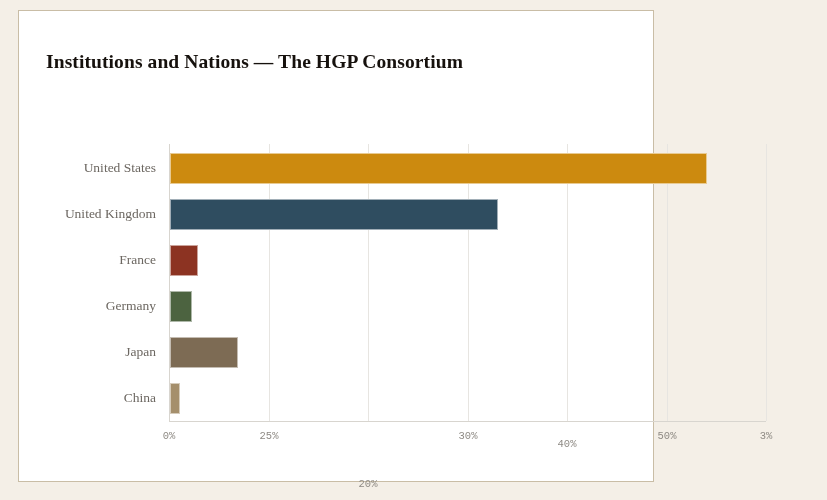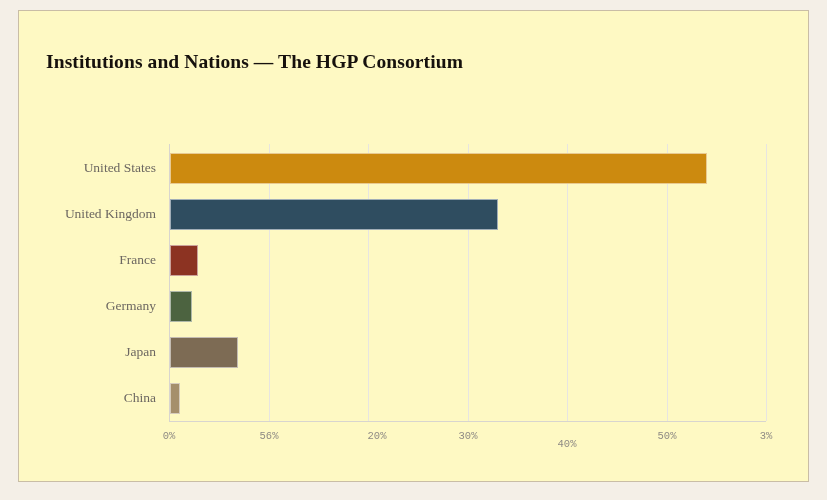--- a/index.html
+++ b/index.html
@@ -12,23 +12,23 @@
     height: 500px;
     background: #f4efe7;
     font-family: "Liberation Sans", sans-serif;
     overflow: hidden;
   }
 
   .card {
     position: absolute;
     left: 18px;
     top: 10px;
-    width: 791px;
+    width: 636px;
     height: 472px;
-    background: #fef9c3;
+    background: #ffffff;
     border: 1px solid #c9bda6;
     box-sizing: border-box;
   }
 
   .chart-title {
     position: absolute;
     left: 27px;
     top: 40px;
     font-family: "Liberation Serif", serif;
     font-weight: bold;
@@ -167,22 +167,22 @@
         <div class="cat-label" style="top: 15.5px;">United States</div>
         <div class="cat-label" style="top: 61.5px;">United Kingdom</div>
         <div class="cat-label" style="top: 107.5px;">France</div>
         <div class="cat-label" style="top: 153.5px;">Germany</div>
         <div class="cat-label" style="top: 199.5px;">Japan</div>
         <div class="cat-label" style="top: 245.5px;">China</div>
       </div>
 
     <div id="tick-labels">
         <div class="tick-label" style="left: 0px;">0%</div>
-        <div class="tick-label" style="left: 100px;">56%</div>
-        <div class="tick-label" style="left: 208px;">20%</div>
+        <div class="tick-label" style="left: 100px;">25%</div>
+        <div class="tick-label" style="left: 199px; margin-top: 48px;">20%</div>
         <div class="tick-label" style="left: 299px;">30%</div>
         <div class="tick-label" style="left: 398px; margin-top: 8px;">40%</div>
         <div class="tick-label" style="left: 498px;">50%</div>
         <div class="tick-label" style="left: 597px;">3%</div>
       </div>
 
   </div>
 
 </div>
 

